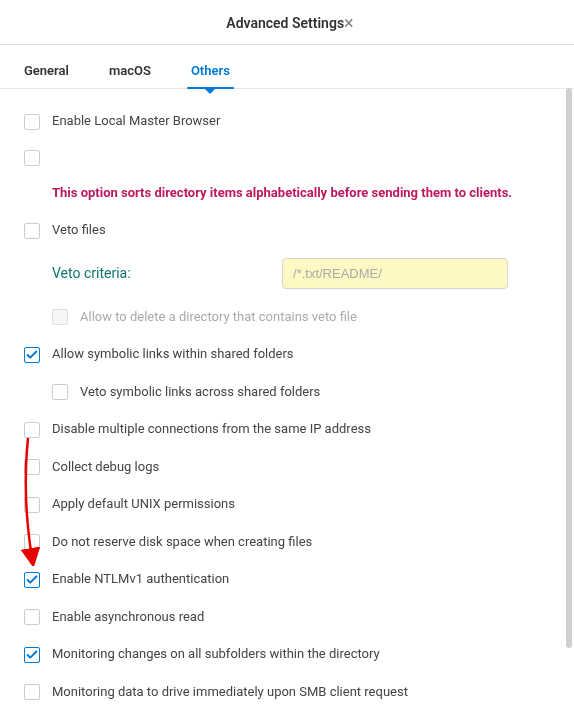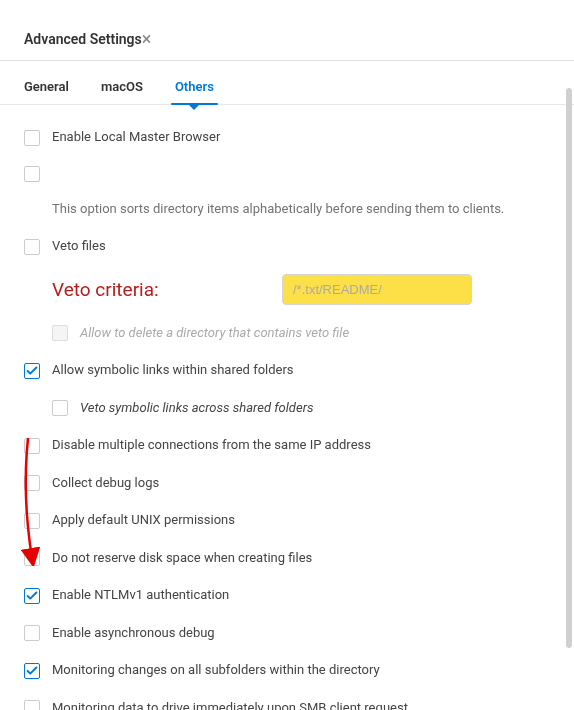--- a/index.html
+++ b/index.html
@@ -9,40 +9,40 @@
       color: #333;
       background: #fff;
       width: 574px;
       height: 710px;
       overflow: hidden;
       position: relative;
     }
     .header {
       display: flex;
       align-items: center;
-      justify-content: flex-start;
-      padding: 30px 18px 12px 24px;
+      justify-content: center;
+      padding: 14px 18px 12px 24px;
       border-bottom: 1px solid #e0e0e0;
     }
     .title {
       font-weight: 600;
       font-size: 14px;
       color: #333;
     }
     .close-icon {
       font-size: 18px;
       color: #888;
       cursor: pointer;
       line-height: 1;
     }
     .tabs {
       display: flex;
       padding: 18px 24px 0 24px;
       border-bottom: 1px solid #e7e7e7;
-      gap: 32px;
+      gap: 40px;
       position: relative;
     }
     .tab {
       padding-bottom: 10px;
       font-size: 13px;
       color: #333;
       cursor: pointer;
       position: relative;
       font-weight: 600;
     }
@@ -78,21 +78,20 @@
       position: relative;
     }
     .row {
       display: flex;
       align-items: center;
       margin-bottom: 18px;
       position: relative;
     }
     .row.indent {
       padding-left: 28px;
-      font-style: italic;
     }
     .checkbox {
       width: 16px;
       height: 16px;
       border: 1px solid #ccc;
       border-radius: 2px;
       margin-right: 12px;
       background: #fff;
       flex-shrink: 0;
       display: flex;
@@ -123,43 +122,44 @@
       font-size: 13px;
       color: #444;
       line-height: 1.5;
     }
     .label.disabled {
       color: #aaa;
     }
     .desc {
       padding-left: 28px;
       font-size: 13px;
-      color: #737373;
+      color: #be185d;
       margin-bottom: 18px;
       line-height: 1.5;
+      font-weight: bold;
     }
     .field-row {
       display: flex;
       align-items: center;
       padding-left: 28px;
       margin-bottom: 18px;
     }
     .field-label {
-      color: #b91c1c;
-      font-size: 19px;
+      color: #0f766e;
+      font-size: 14px;
       width: 230px;
     }
     .text-input {
       border: 1px solid #d5d5d5;
       border-radius: 4px;
       padding: 7px 10px;
       font-size: 13px;
-      width: 190px;
+      width: 226px;
       color: #333;
-      background: #fde047;
+      background: #fef9c3;
     }
     .text-input::placeholder {
       color: #aaa;
     }
     .scrollbar-track {
       position: absolute;
       right: 2px;
       top: 88px;
       width: 6px;
       height: 610px;
@@ -262,21 +262,21 @@
     <div class="checkbox checked">
         <svg viewBox="0 0 16 16">
           <path d="M3 8l3 3 7-7" stroke="#0078d7" stroke-width="2.2" fill="none" stroke-linecap="round" stroke-linejoin="round"></path>
         </svg>
       </div>
     <div class="label">Enable NTLMv1 authentication</div>
   </div>
 
   <div class="row">
     <div class="checkbox"></div>
-    <div class="label">Enable asynchronous debug</div>
+    <div class="label">Enable asynchronous read</div>
   </div>
 
   <div class="row">
     <div class="checkbox checked">
         <svg viewBox="0 0 16 16">
           <path d="M3 8l3 3 7-7" stroke="#0078d7" stroke-width="2.2" fill="none" stroke-linecap="round" stroke-linejoin="round"></path>
         </svg>
       </div>
     <div class="label">Monitoring changes on all subfolders within the directory</div>
   </div>

